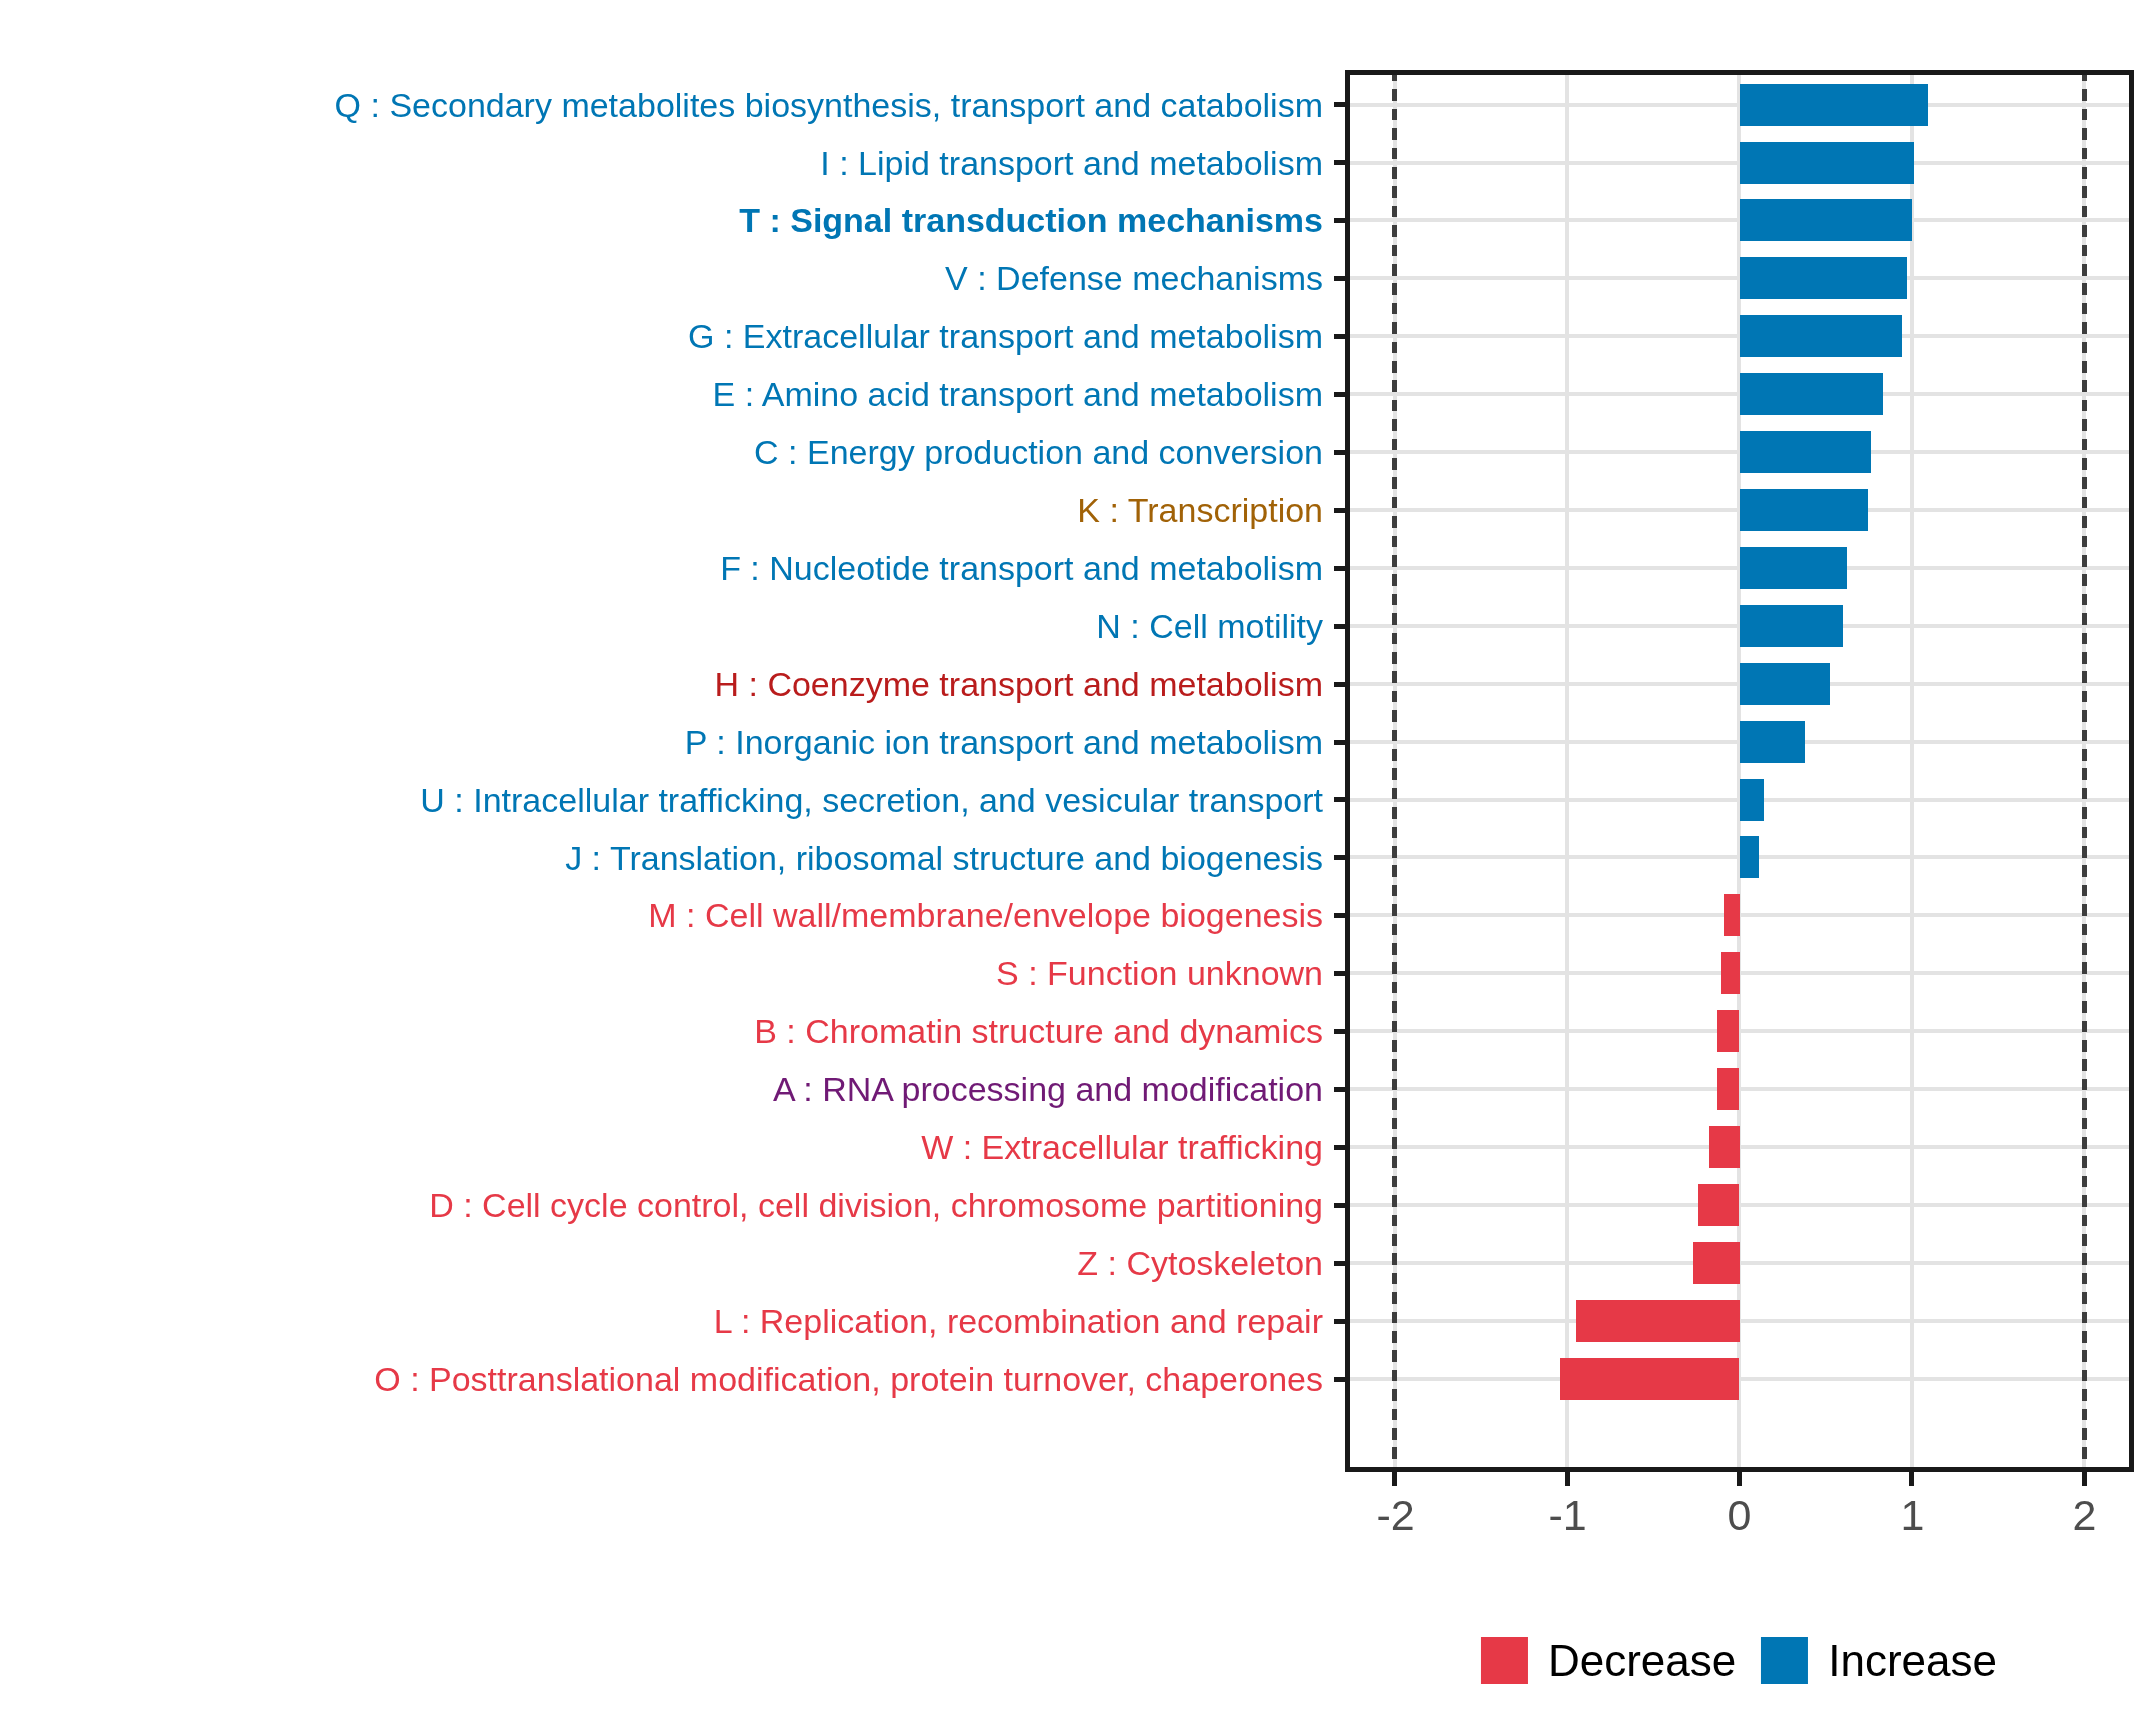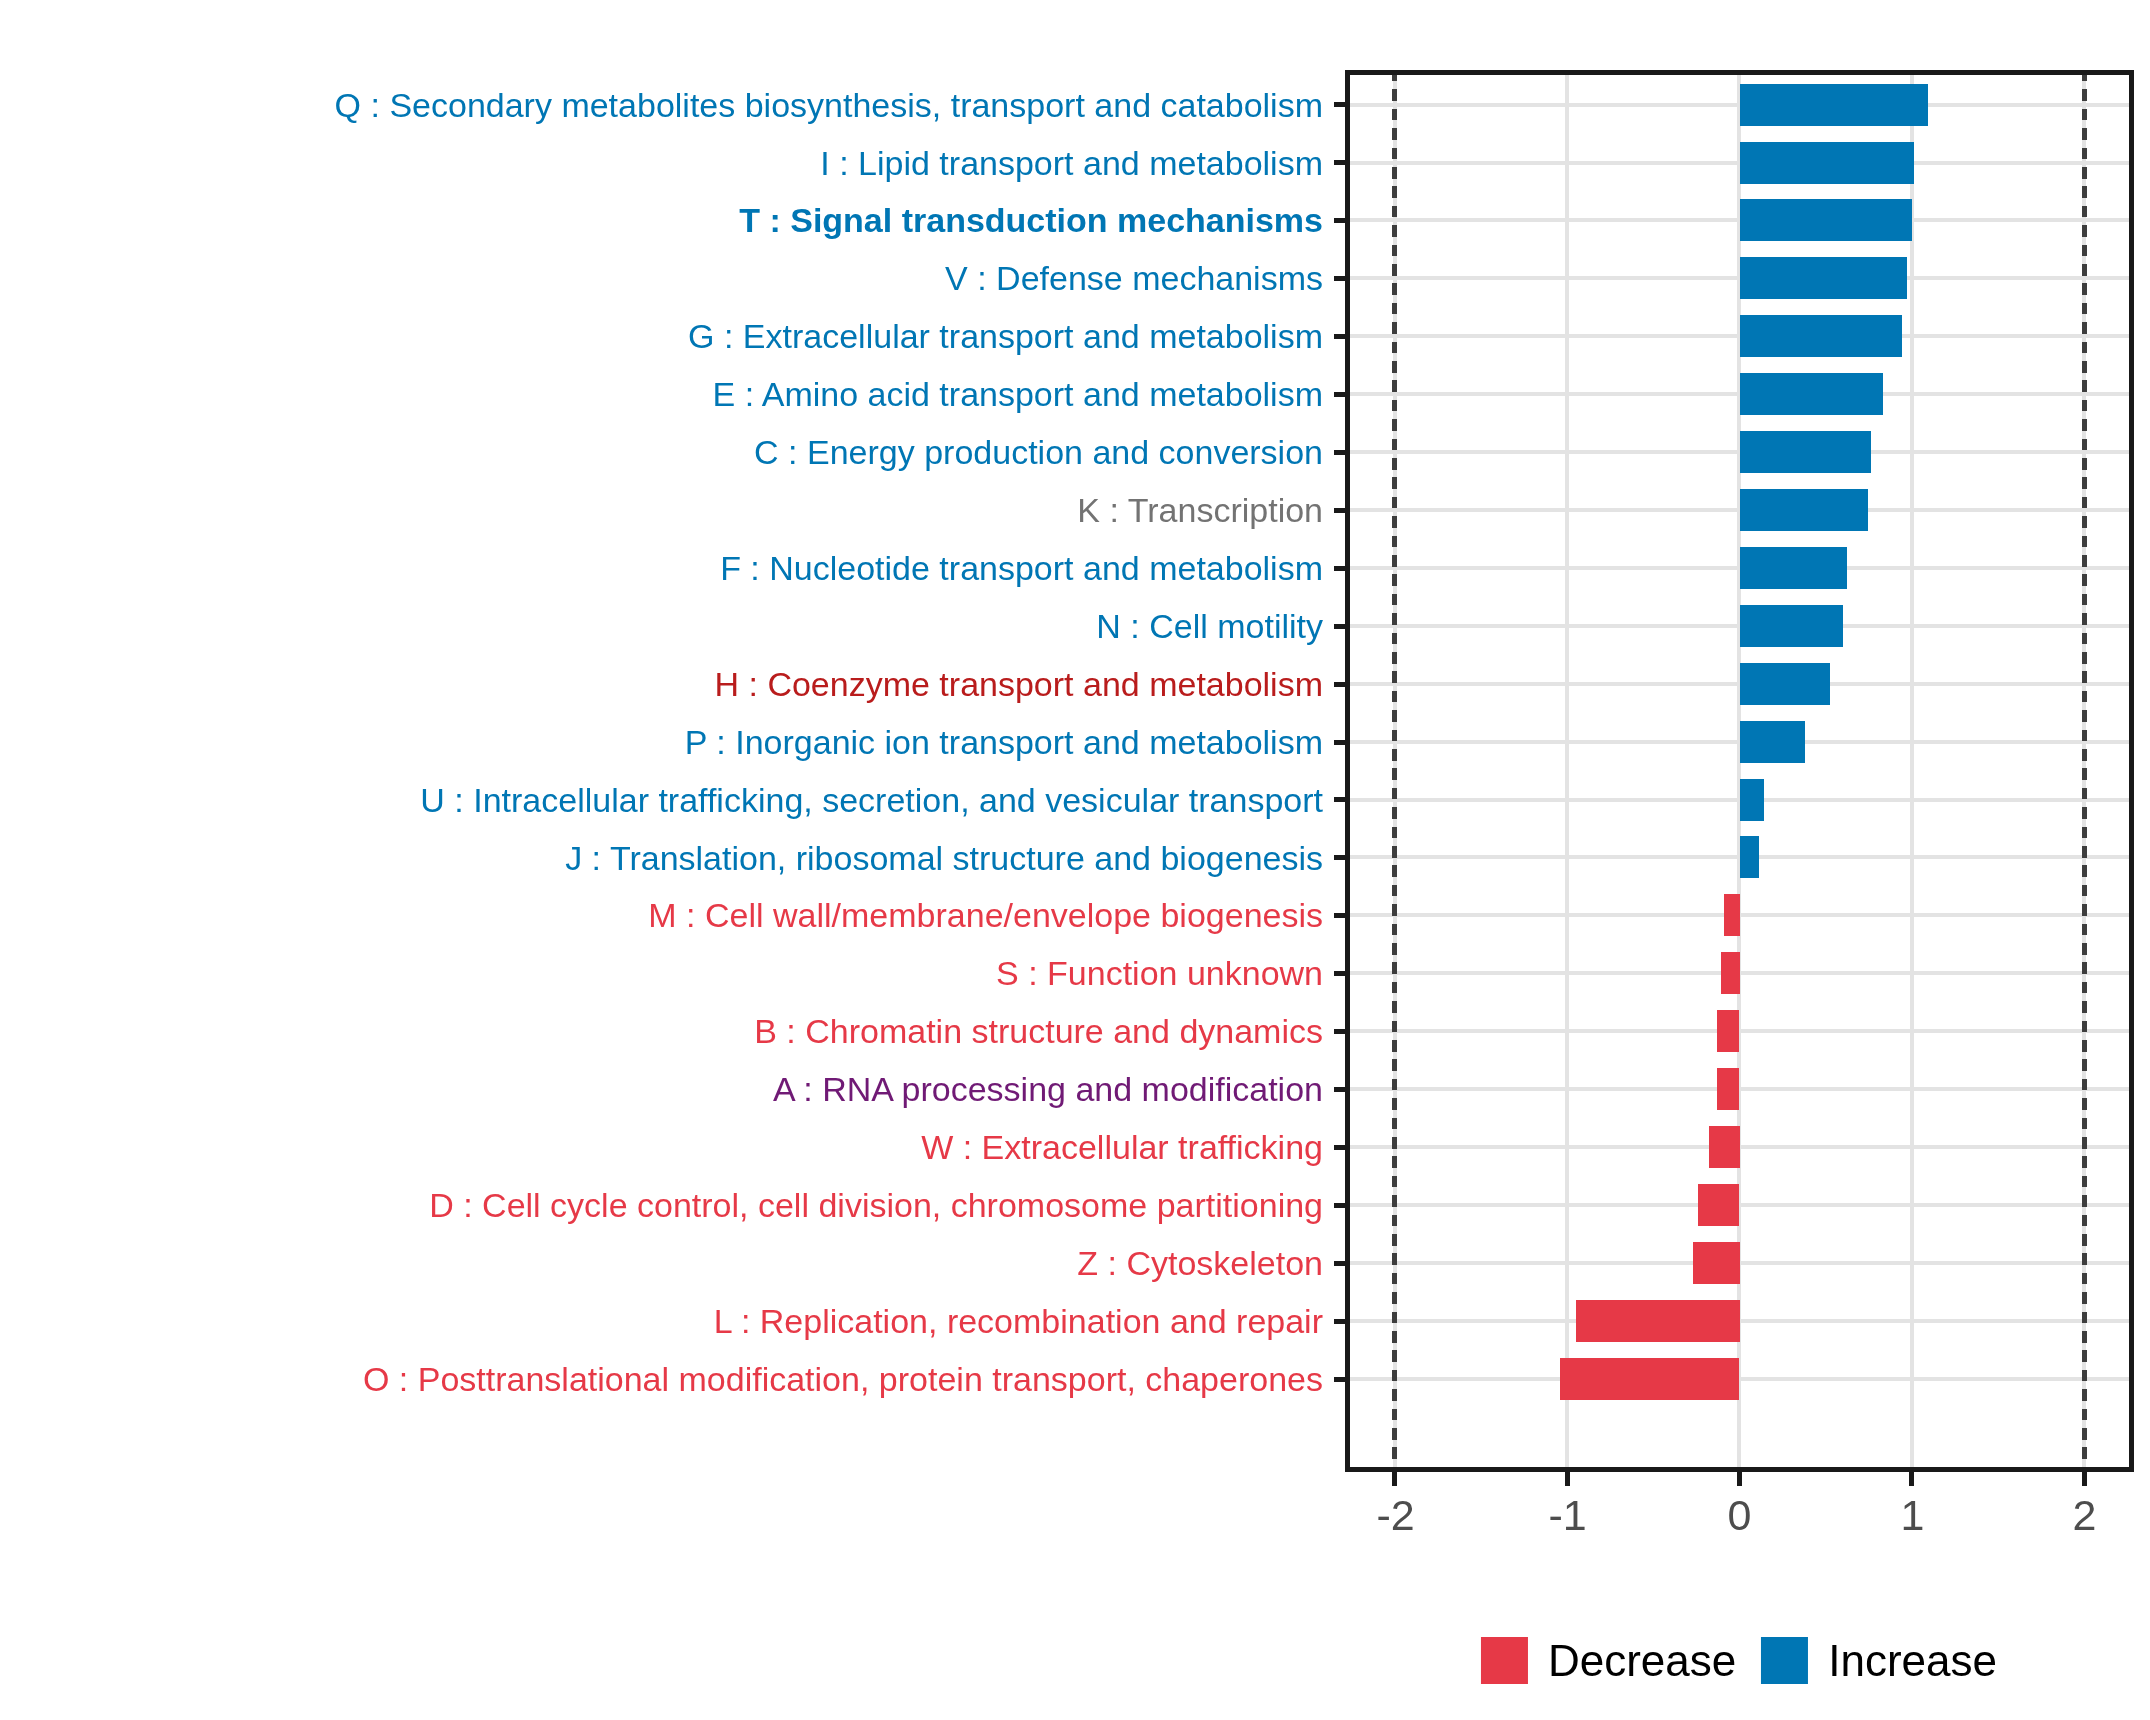--- a/index.html
+++ b/index.html
@@ -201,21 +201,21 @@
       <div class="y-label" style="top: 201px; color: rgb(0, 118, 180); font-weight: bold;">T : Signal transduction mechanisms</div>
       <div class="y-tick" style="left: 1334px; top: 276px;"></div>
       <div class="y-label" style="top: 259px; color: rgb(0, 118, 180);">V : Defense mechanisms</div>
       <div class="y-tick" style="left: 1334px; top: 334px;"></div>
       <div class="y-label" style="top: 317px; color: rgb(0, 118, 180);">G : Extracellular transport and metabolism</div>
       <div class="y-tick" style="left: 1334px; top: 392px;"></div>
       <div class="y-label" style="top: 375px; color: rgb(0, 118, 180);">E : Amino acid transport and metabolism</div>
       <div class="y-tick" style="left: 1334px; top: 450px;"></div>
       <div class="y-label" style="top: 433px; color: rgb(0, 118, 180);">C : Energy production and conversion</div>
       <div class="y-tick" style="left: 1334px; top: 508px;"></div>
-      <div class="y-label" style="top: 491px; color: #737373;">K : Transcription</div>
+      <div class="y-label" style="top: 491px; color: #a16207;">K : Transcription</div>
       <div class="y-tick" style="left: 1334px; top: 566px;"></div>
       <div class="y-label" style="top: 549px; color: rgb(0, 118, 180);">F : Nucleotide transport and metabolism</div>
       <div class="y-tick" style="left: 1334px; top: 624px;"></div>
       <div class="y-label" style="top: 607px; color: rgb(0, 118, 180);">N : Cell motility</div>
       <div class="y-tick" style="left: 1334px; top: 682px;"></div>
       <div class="y-label" style="top: 665px; color: #b91c1c;">H : Coenzyme transport and metabolism</div>
       <div class="y-tick" style="left: 1334px; top: 740px;"></div>
       <div class="y-label" style="top: 723px; color: rgb(0, 118, 180);">P : Inorganic ion transport and metabolism</div>
       <div class="y-tick" style="left: 1334px; top: 797px;"></div>
       <div class="y-label" style="top: 781px; color: rgb(0, 118, 180);">U : Intracellular trafficking, secretion, and vesicular transport</div>
@@ -231,21 +231,21 @@
       <div class="y-label" style="top: 1070px; color: #701a75;">A : RNA processing and modification</div>
       <div class="y-tick" style="left: 1334px; top: 1145px;"></div>
       <div class="y-label" style="top: 1128px; color: rgb(230, 57, 71);">W : Extracellular trafficking</div>
       <div class="y-tick" style="left: 1334px; top: 1203px;"></div>
       <div class="y-label" style="top: 1186px; color: rgb(230, 57, 71);">D : Cell cycle control, cell division, chromosome partitioning</div>
       <div class="y-tick" style="left: 1334px; top: 1261px;"></div>
       <div class="y-label" style="top: 1244px; color: rgb(230, 57, 71);">Z : Cytoskeleton</div>
       <div class="y-tick" style="left: 1334px; top: 1319px;"></div>
       <div class="y-label" style="top: 1302px; color: rgb(230, 57, 71);">L : Replication, recombination and repair</div>
       <div class="y-tick" style="left: 1334px; top: 1377px;"></div>
-      <div class="y-label" style="top: 1360px; color: rgb(230, 57, 71);">O : Posttranslational modification, protein transport, chaperones</div>
+      <div class="y-label" style="top: 1360px; color: rgb(230, 57, 71);">O : Posttranslational modification, protein turnover, chaperones</div>
       <div class="x-tick" style="left: 1392px; top: 1472px;"></div>
       <div class="x-tick-label" style="left: 1338px; top: 1492px;">-2</div>
       <div class="x-tick" style="left: 1565px; top: 1472px;"></div>
       <div class="x-tick-label" style="left: 1510px; top: 1492px;">-1</div>
       <div class="x-tick" style="left: 1737px; top: 1472px;"></div>
       <div class="x-tick-label" style="left: 1682px; top: 1492px;">0</div>
       <div class="x-tick" style="left: 1909px; top: 1472px;"></div>
       <div class="x-tick-label" style="left: 1855px; top: 1492px;">1</div>
       <div class="x-tick" style="left: 2082px; top: 1472px;"></div>
       <div class="x-tick-label" style="left: 2027px; top: 1492px;">2</div>

